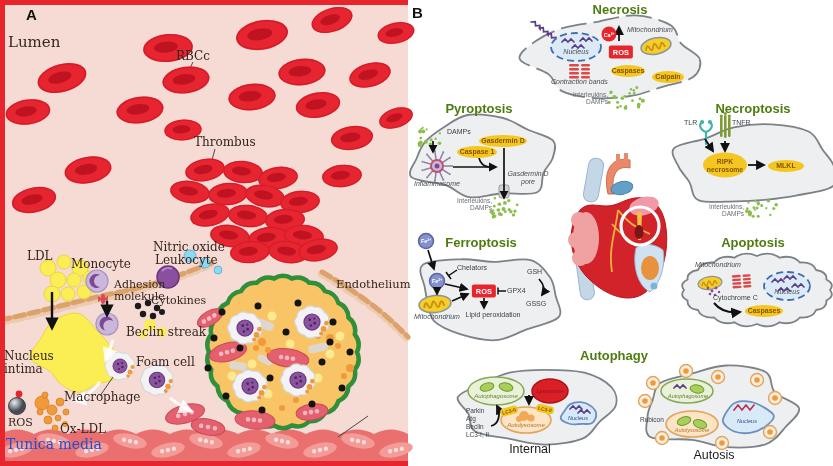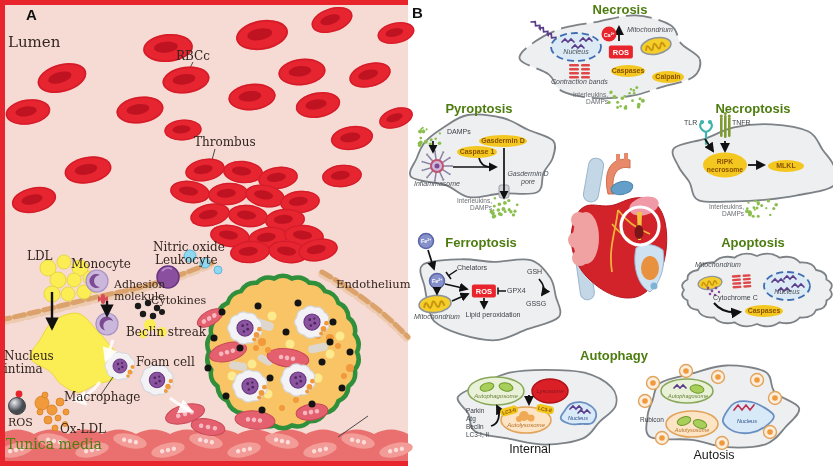--- a/index.html
+++ b/index.html
@@ -3,21 +3,21 @@
 <meta charset="utf-8">
 <style>
   html,body{margin:0;padding:0;background:#fff;}
   #fig{position:relative;width:833px;height:466px;background:#fff;overflow:hidden;
        font-family:"Liberation Sans",sans-serif;}
   #art{position:absolute;left:0;top:0;}
   .lab{position:absolute;font-family:"DejaVu Serif",serif;color:#33261f;font-size:12px;
        line-height:1.08;white-space:pre-line;}
   .lab.big{font-size:15px;}
   .lab.sm{font-size:11px;}
-  .lab.tm{font-size:14px;color:#4d7c0f;}
+  .lab.tm{font-size:14px;color:#1d4ed8;}
   .panel-letter{position:absolute;font-weight:bold;font-size:15px;color:#111;}
   .title{position:absolute;font-weight:bold;font-size:13px;color:#4d7c0f;transform:translateX(-50%);white-space:nowrap;}
   .caption{position:absolute;font-size:12.5px;color:#1a1a1a;transform:translateX(-50%);white-space:nowrap;}
   .lab-b{position:absolute;font-size:7px;color:#3a3f44;line-height:1.12;white-space:pre-line;}
   .it{font-style:italic;color:#4a4f54;}
   .ctr{transform:translateX(-50%);text-align:center;}
   .grey{color:#6b6f73;font-size:6.5px;transform:translate(-100%,0);text-align:right;}
   .pill{position:absolute;background:#f3c71f;color:#8a5200;font-weight:bold;font-size:7px;
         border-radius:50%;display:flex;align-items:center;justify-content:center;text-align:center;
         transform:translate(-50%,-50%);line-height:1.05;white-space:pre-line;}

